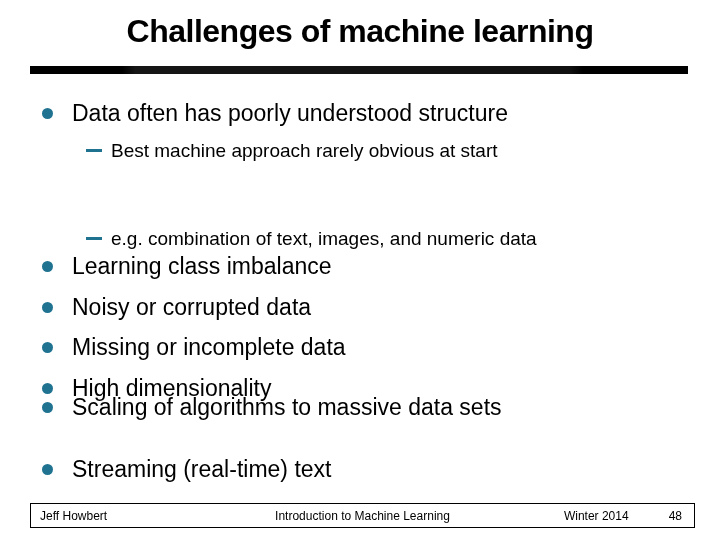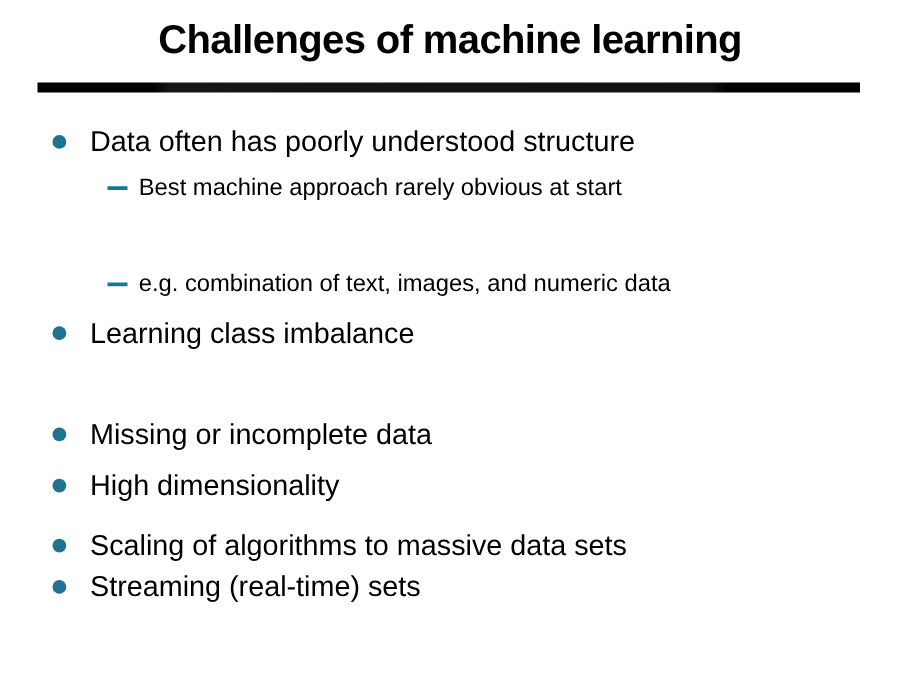--- a/index.html
+++ b/index.html
@@ -107,45 +107,57 @@
     <span class="dot"></span>
     <span class="txt">Data often has poorly understood structure</span>
   </div>
 
   <div class="row l2" style="top:139px">
     <span class="dash"></span>
     <span class="txt">Best machine approach rarely obvious at start</span>
   </div>
 
 
-  <div class="row l2" style="top:216px">
+  <div class="row l2" style="top:227px">
     <span class="dash"></span>
     <span class="txt">e.g. combination of text, images, and numeric data</span>
   </div>
 
   <div class="row l1" style="top:253px">
     <span class="dot"></span>
     <span class="txt">Learning class imbalance</span>
   </div>
 
+  <div class="row l1" style="top:294px">
+    <span class="dot"></span>
+    <span class="txt">Noisy or corrupted data</span>
+  </div>
 
   <div class="row l1" style="top:375px">
     <span class="dot"></span>
     <span class="txt">High dimensionality</span>
   </div>
 
   <div class="row l1" style="top:334px">
     <span class="dot"></span>
     <span class="txt">Missing or incomplete data</span>
   </div>
 
-  <div class="row l1" style="top:423px">
+  <div class="row l1" style="top:394px">
     <span class="dot"></span>
     <span class="txt">Scaling of algorithms to massive data sets</span>
   </div>
 
   <div class="row l1" style="top:456px">
     <span class="dot"></span>
-    <span class="txt">Streaming (real-time) sets</span>
+    <span class="txt">Streaming (real-time) text</span>
   </div>
 
+  <div class="footer">
+    <span class="author">Jeff Howbert</span>
+    <span class="course">Introduction to Machine Learning</span>
+    <span class="right-group">
+      <span>Winter 2014</span>
+      <span>48</span>
+    </span>
+  </div>
 
 </div>
 
 </body></html>

